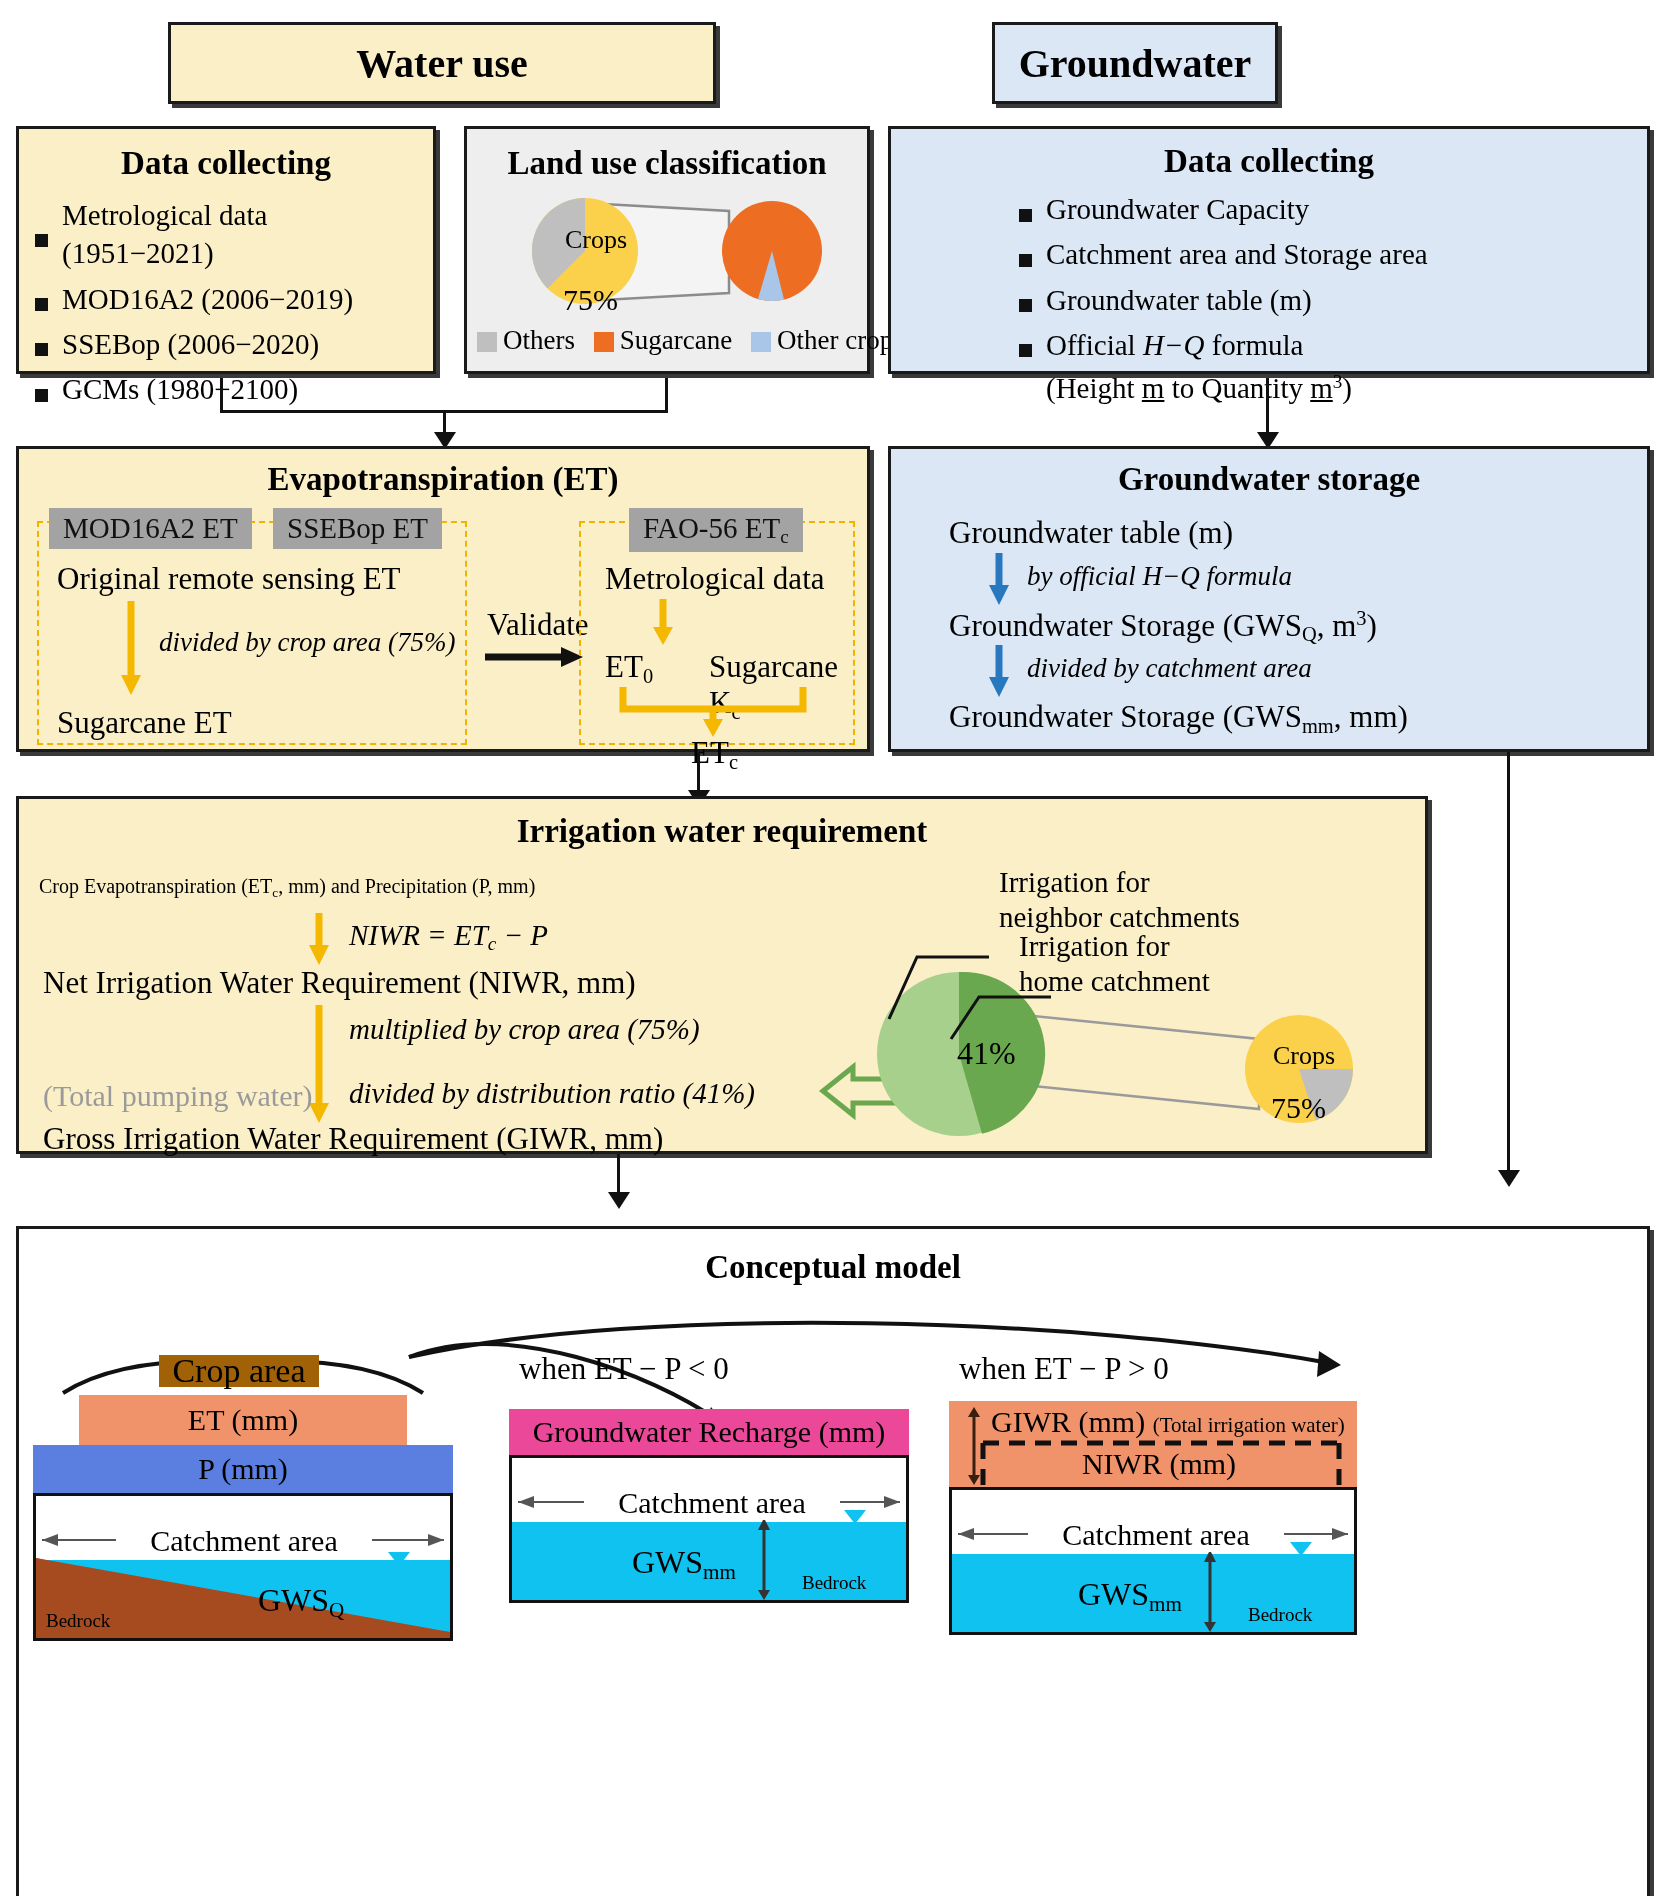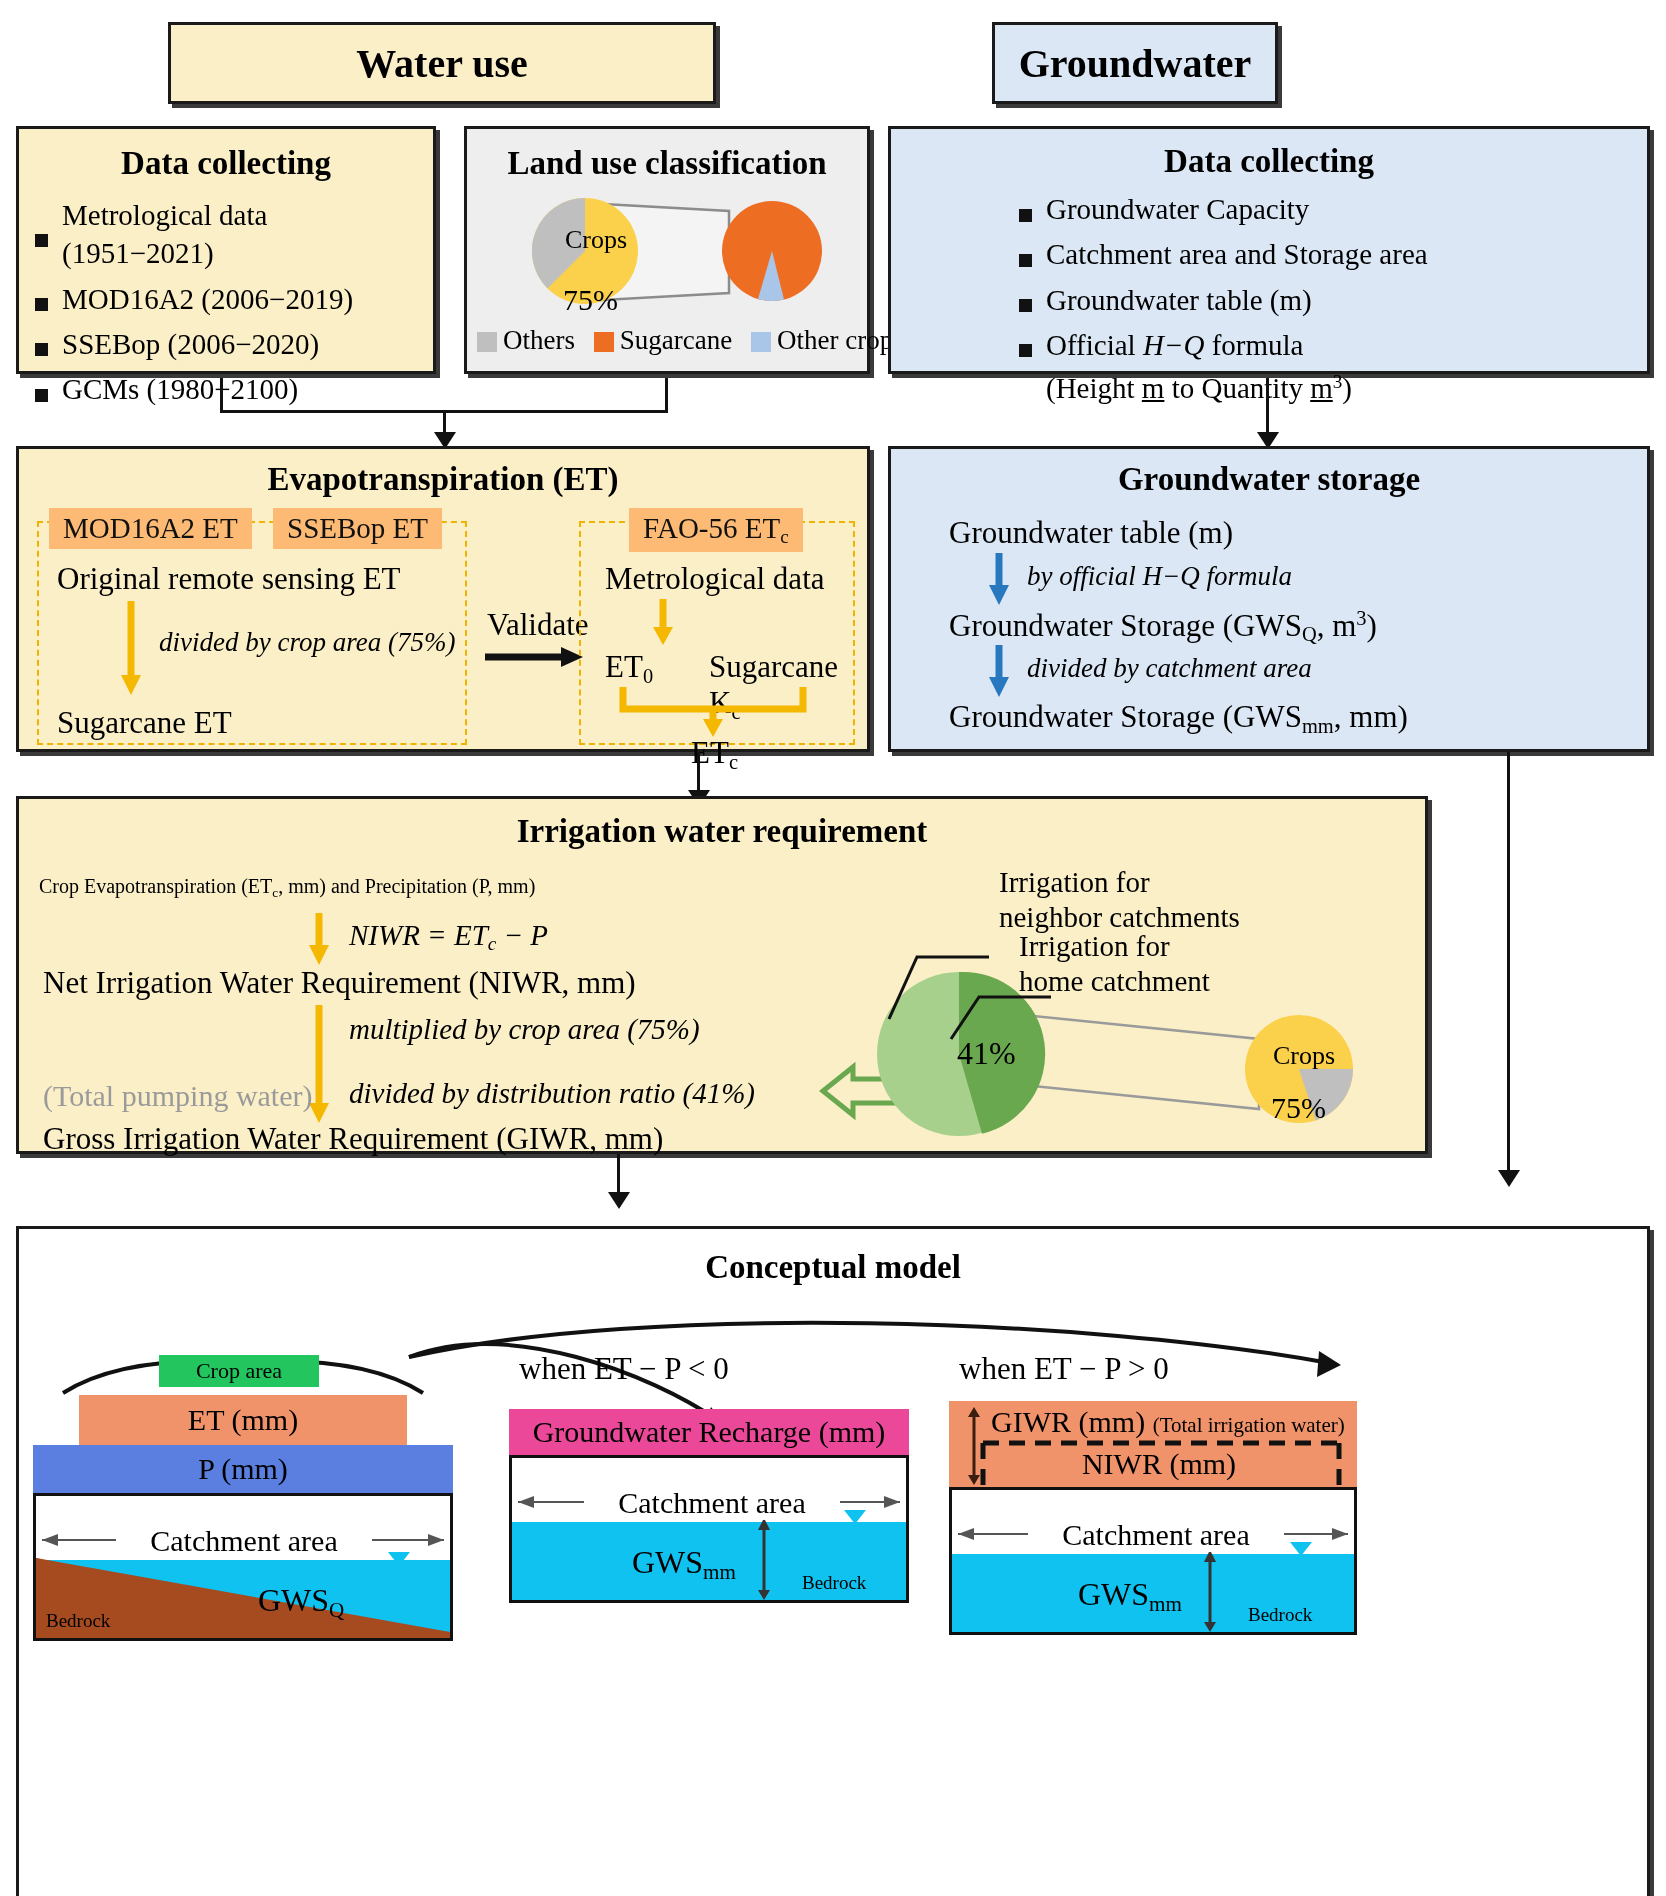--- a/index.html
+++ b/index.html
@@ -11,21 +11,21 @@
   .grey{background:#eeeeee;}
   .white{background:#ffffff;}
   .title{font-weight:bold;text-align:center;}
   .ctr{display:flex;align-items:center;justify-content:center;}
   .bullet-row{display:flex;align-items:center;gap:14px;margin-bottom:7px;}
   .sq{width:13px;height:13px;background:#111;flex:none;margin-top:12px;}
   .li-txt{font-size:29px;line-height:1.32;}
   .v-line{background:#111;width:3px;}
   .h-line{background:#111;height:3px;}
   .arrowhead-down{width:0;height:0;border-left:11px solid transparent;border-right:11px solid transparent;border-top:17px solid #111;}
-  .ylab{background:#fdba74;color:#111;font-weight:normal;font-size:29px;padding:4px 14px;display:inline-block;}
+  .ylab{background:#a3a3a3;color:#111;font-weight:normal;font-size:29px;padding:4px 14px;display:inline-block;}
   .dashbox{border:2px dashed #f0b400;box-sizing:border-box;}
   .it{font-style:italic;}
   .sub{font-size:0.66em;vertical-align:-0.28em;}
   .sup{font-size:0.66em;vertical-align:0.52em;}
   svg{overflow:visible;display:block;}
   .legend-sq{width:20px;height:20px;display:inline-block;vertical-align:-3px;margin-right:6px;}
 </style>
 </head>
 <body>
 
@@ -263,21 +263,21 @@
     <path d="M 20 28 C 260 -26 700 -10 940 34" fill="none" stroke="#111" stroke-width="4"></path>
     <polygon points="930,22 952,36 928,48" fill="#111"></polygon>
   </svg>
 
   <div class="abs" style="left:14px;top:130px;width:420px;height:300px;">
 
     <svg class="abs" style="left:24px;top:0;width:372px;height:40px;" viewBox="0 0 372 40">
       <path d="M 6 34 C 50 6 110 2 150 2" fill="none" stroke="#111" stroke-width="4"></path>
       <path d="M 366 34 C 322 6 262 2 222 2" fill="none" stroke="#111" stroke-width="4"></path>
     </svg>
-    <div class="abs ctr" style="left:126px;top:-4px;width:160px;height:32px;font-size:22px;background:#22c55e;">Crop area</div>
+    <div class="abs ctr" style="left:126px;top:-4px;width:160px;height:32px;font-size:34px;background:#a16207;">Crop area</div>
 
     <div class="abs ctr" style="left:46px;top:36px;width:328px;height:50px;background:#f0936a;">
       <span style="font-size:30px;">ET (mm)</span>
     </div>
 
     <div class="abs ctr" style="left:0px;top:86px;width:420px;height:48px;background:#5b7fe0;">
       <span style="font-size:30px;">P (mm)</span>
     </div>
 
     <div class="abs" style="left:0px;top:134px;width:420px;height:148px;border:3px solid #111;background:#fff;overflow:hidden;">

